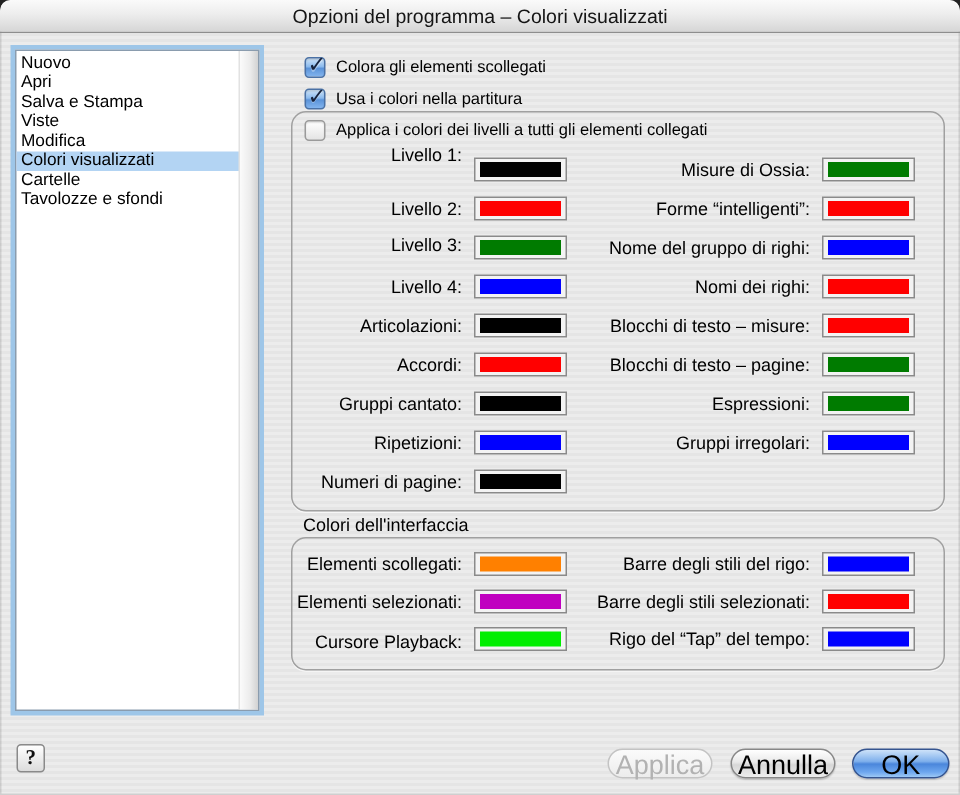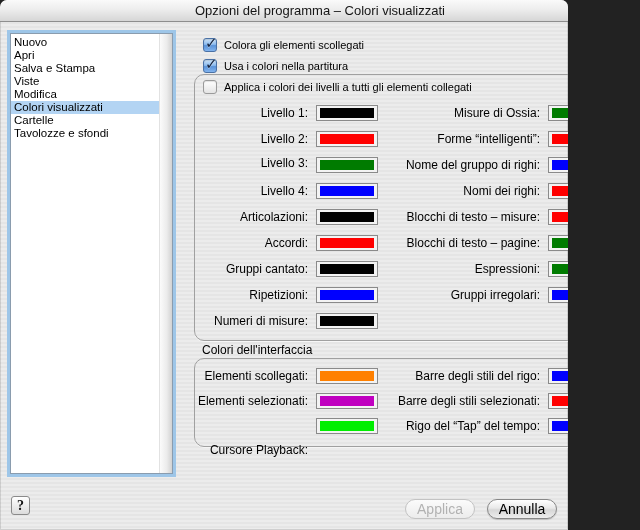--- a/index.html
+++ b/index.html
@@ -1,18 +1,18 @@
 <!DOCTYPE html>
 <html><head>
 <meta charset="utf-8">
 <style>
   * { margin:0; padding:0; box-sizing:border-box; }
   html,body { background:#222; font-family:"Liberation Sans","DejaVu Sans",sans-serif; }
   #window {
-    position:relative; width:568px; height:530px; overflow:hidden;
+    position:relative; width:640px; height:530px; overflow:hidden;
     border-radius:7px 7px 0 0;
     background:repeating-linear-gradient(0deg,#ececec 0px,#ececec 2px,#e5e5e5 2px,#e5e5e5 4px);
     box-shadow:inset 0 0 0 1px rgba(0,0,0,0.12);
   }
   .titlebar {
     position:absolute; left:0; top:0; width:640px; height:22px;
     background:linear-gradient(180deg,#fafafa 0%,#ededed 45%,#d6d6d6 100%);
     border-bottom:1px solid #8e8e8e; border-radius:7px 7px 0 0;
   }
   .titlebar .title {
@@ -68,21 +68,21 @@
   .cfill { display:block; width:100%; height:100%; }
   
   .help-btn {
     position:absolute; left:11px; top:496px; width:19px; height:19px;
     background:linear-gradient(180deg,#ffffff,#dcdcdc); border:1px solid #8a8a8a;
     border-radius:3px; font-family:"Liberation Serif","DejaVu Serif",serif;
     font-weight:bold; font-size:14px; color:#111; text-align:center; line-height:17px;
   }
   .btn {
     position:absolute; top:499px; height:20px; border-radius:10px;
-    font-size:14px; color:#000; text-align:center;
+    font-size:18px; color:#000; text-align:center;
     border:1px solid #878787;
     background:linear-gradient(180deg,#ffffff 0%,#e9e9e9 45%,#d7d7d7 55%,#ededed 100%);
     box-shadow:0 1px 1px rgba(0,0,0,0.18);
   }
   .btn.apply { left:405px; width:70px; color:#b2b2b2; border-color:#c3c3c3;
     background:linear-gradient(180deg,#fbfbfb,#ececec); box-shadow:none; }
   .btn.cancel { left:487px; width:70px; }
   .btn.ok {
     left:568px; width:65px; color:#000; border:1px solid #35548f;
     background:linear-gradient(180deg,#cde2f9 0%,#7fb0ec 42%,#4a86db 52%,#6ea7ef 82%,#9cc8f5 100%);
@@ -122,21 +122,21 @@
     <span class="cb-label">Usa i colori nella partitura</span>
   </div>
 
   <div class="groupbox" style="left:194px; top:74px; width:436px; height:267px;"></div>
 
   <div class="cb-row" style="left:203px; top:79px;">
     <span class="cb"></span>
     <span class="cb-label">Applica i colori dei livelli a tutti gli elementi collegati</span>
   </div>
 
-  <span class="rlabel c1" style="top:105px">Livello 1:</span>
+  <span class="rlabel c1" style="top:95px">Livello 1:</span>
   <button class="swatch c1" style="top:105px">
       <span class="cfill" style="background-color: rgb(0, 0, 0);"></span>
     </button>
   <span class="rlabel c1" style="top:131px">Livello 2:</span>
   <button class="swatch c1" style="top:131px">
       <span class="cfill" style="background-color: rgb(255, 0, 0);"></span>
     </button>
   <span class="rlabel c1" style="top:155px">Livello 3:</span>
   <button class="swatch c1" style="top:157px">
       <span class="cfill" style="background-color: rgb(0, 123, 0);"></span>
@@ -154,21 +154,21 @@
       <span class="cfill" style="background-color: rgb(255, 0, 0);"></span>
     </button>
   <span class="rlabel c1" style="top:261px">Gruppi cantato:</span>
   <button class="swatch c1" style="top:261px">
       <span class="cfill" style="background-color: rgb(0, 0, 0);"></span>
     </button>
   <span class="rlabel c1" style="top:287px">Ripetizioni:</span>
   <button class="swatch c1" style="top:287px">
       <span class="cfill" style="background-color: rgb(0, 0, 255);"></span>
     </button>
-  <span class="rlabel c1" style="top:313px">Numeri di misure:</span>
+  <span class="rlabel c1" style="top:313px">Numeri di pagine:</span>
   <button class="swatch c1" style="top:313px">
       <span class="cfill" style="background-color: rgb(0, 0, 0);"></span>
     </button>
 
   <span class="rlabel c2" style="top:105px">Misure di Ossia:</span>
   <button class="swatch c2" style="top:105px">
       <span class="cfill" style="background-color: rgb(0, 123, 0);"></span>
     </button>
   <span class="rlabel c2" style="top:131px">Forme “intelligenti”:</span>
   <button class="swatch c2" style="top:131px">
@@ -203,21 +203,21 @@
   <div class="groupbox" style="left:194px; top:358px; width:436px; height:89px;"></div>
 
   <span class="rlabel c1" style="top:368px">Elementi scollegati:</span>
   <button class="swatch c1" style="top:368px">
       <span class="cfill" style="background-color: rgb(255, 128, 0);"></span>
     </button>
   <span class="rlabel c1" style="top:393px">Elementi selezionati:</span>
   <button class="swatch c1" style="top:393px">
       <span class="cfill" style="background-color: rgb(192, 0, 192);"></span>
     </button>
-  <span class="rlabel c1" style="top:442px">Cursore Playback:</span>
+  <span class="rlabel c1" style="top:420px">Cursore Playback:</span>
   <button class="swatch c1" style="top:418px">
       <span class="cfill" style="background-color: rgb(0, 238, 0);"></span>
     </button>
 
   <span class="rlabel c2" style="top:368px">Barre degli stili del rigo:</span>
   <button class="swatch c2" style="top:368px">
       <span class="cfill" style="background-color: rgb(0, 0, 255);"></span>
     </button>
   <span class="rlabel c2" style="top:393px">Barre degli stili selezionati:</span>
   <button class="swatch c2" style="top:393px">

